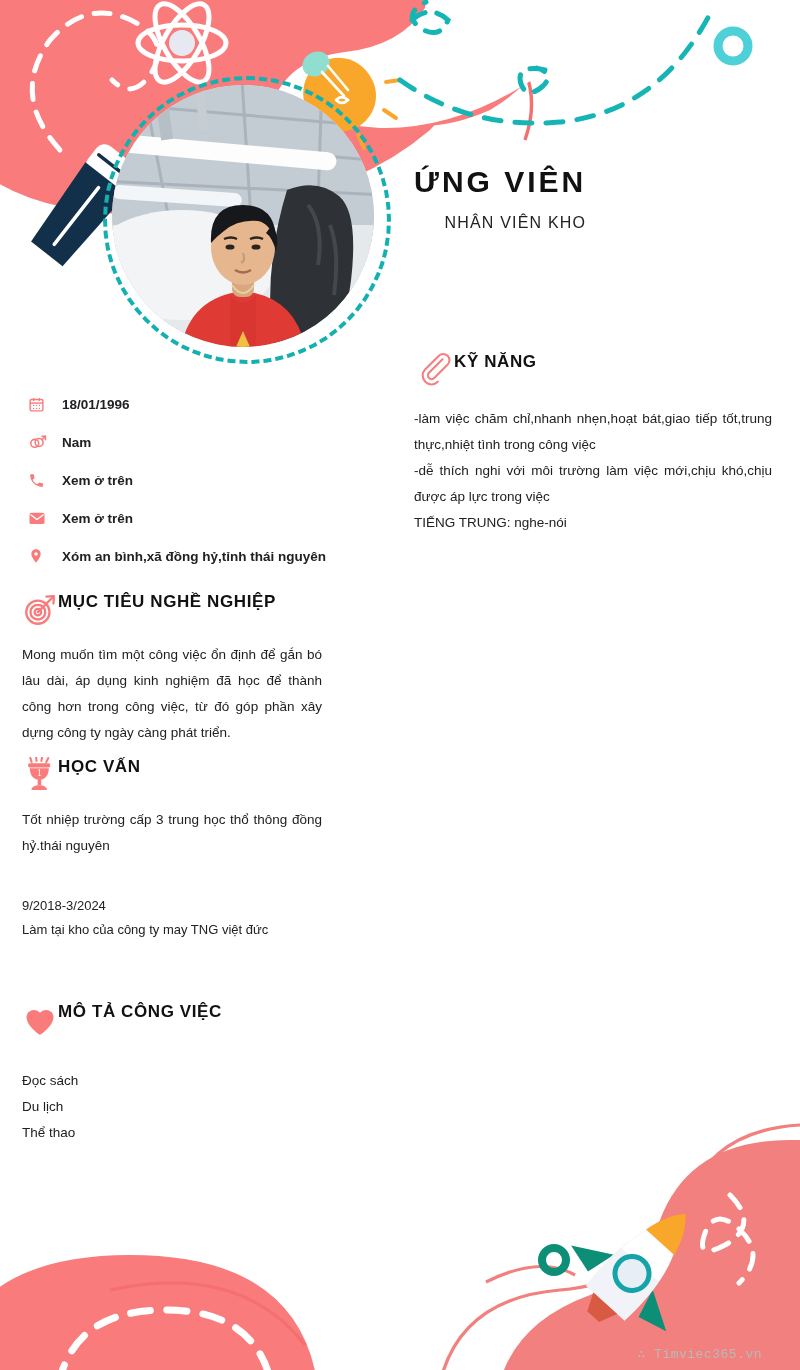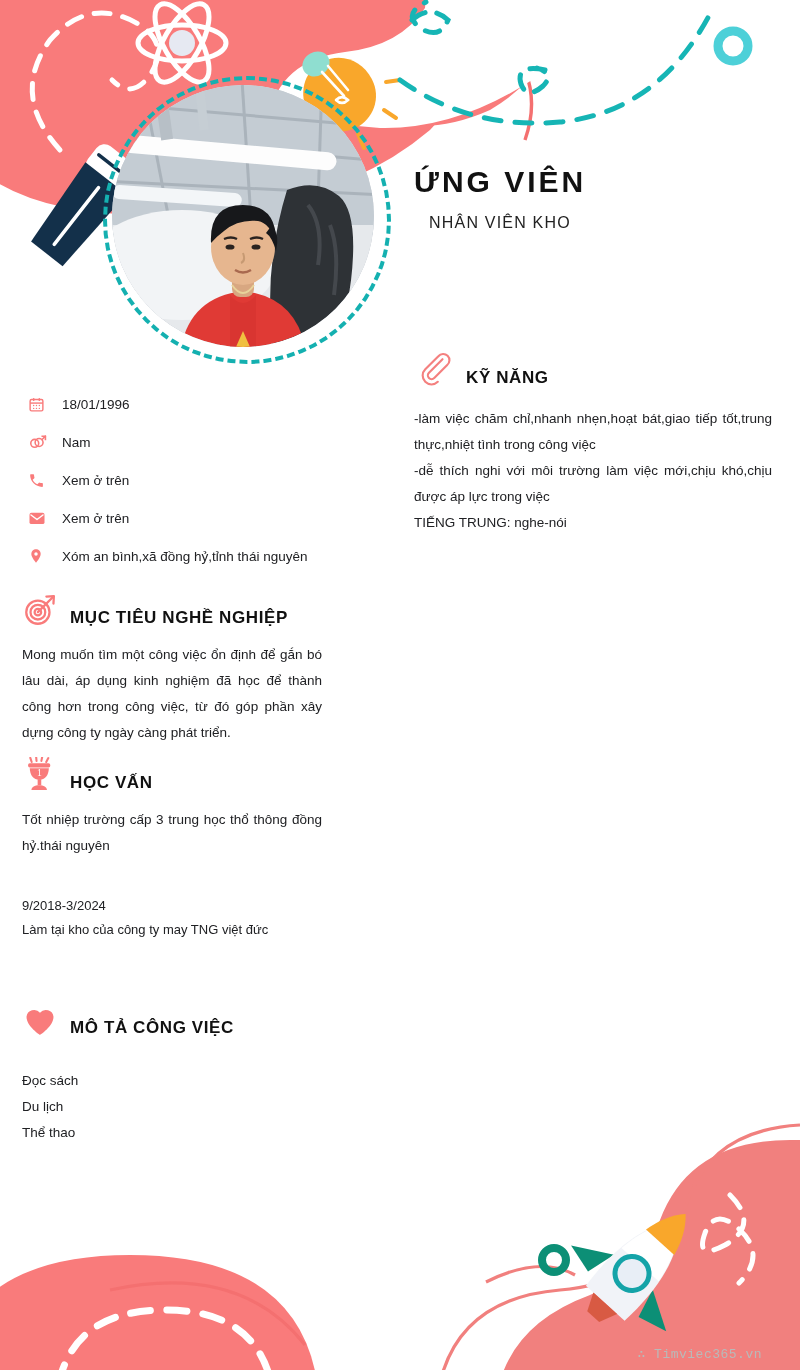--- a/index.html
+++ b/index.html
@@ -21,37 +21,37 @@
     position:absolute;left:-9px;top:-9px;width:280px;height:280px;border-radius:50%;
     border:4px dashed #14b0b0;
   }
   .photo{
     position:absolute;left:0;top:0;width:262px;height:262px;border-radius:50%;
     overflow:hidden;background:#cfd4d8;
   }
   .photo svg{display:block;}
 
   
-  .hdr{position:absolute;left:414px;top:165px;}
+  .hdr{position:absolute;left:414px;top:165px;text-align:right;}
   .hdr h1{
     margin:0;font-size:30px;font-weight:700;letter-spacing:3px;color:#111;
     line-height:1.1;
   }
   .hdr h2{
     margin:16px 0 0 15px;font-size:16px;font-weight:400;letter-spacing:1.2px;color:#222;
   }
 
   
-  .contact{position:absolute;left:28px;top:385px;width:350px;}
+  .contact{position:absolute;left:28px;top:385px;width:350px;font-weight:bold;}
   .c-row{display:flex;align-items:center;height:38px;}
   .c-ico{width:34px;flex:0 0 34px;display:flex;align-items:center;justify-content:flex-start;}
   .c-txt{font-size:13.5px;color:#202124;}
 
   
-  .sec-head{display:flex;align-items:flex-end;gap:12px;}
+  .sec-head{display:flex;align-items:flex-start;gap:0;}
   .sec-ico{width:36px;height:36px;flex:0 0 36px;display:flex;align-items:center;justify-content:center;}
   .sec-title{font-size:17px;font-weight:700;letter-spacing:0.6px;color:#111;}
   .body-txt{font-size:13.5px;line-height:26px;color:#202124;text-align:justify;}
   .body-txt-l{font-size:13.5px;line-height:26px;color:#202124;}
 
   
   #skills-block{position:absolute;left:414px;top:352px;width:358px;}
   #skills-block .sec-head{margin-bottom:18px;}
   #skills-block .sec-ico{margin-left:4px;}
   #objective-block{position:absolute;left:22px;top:592px;width:300px;}

